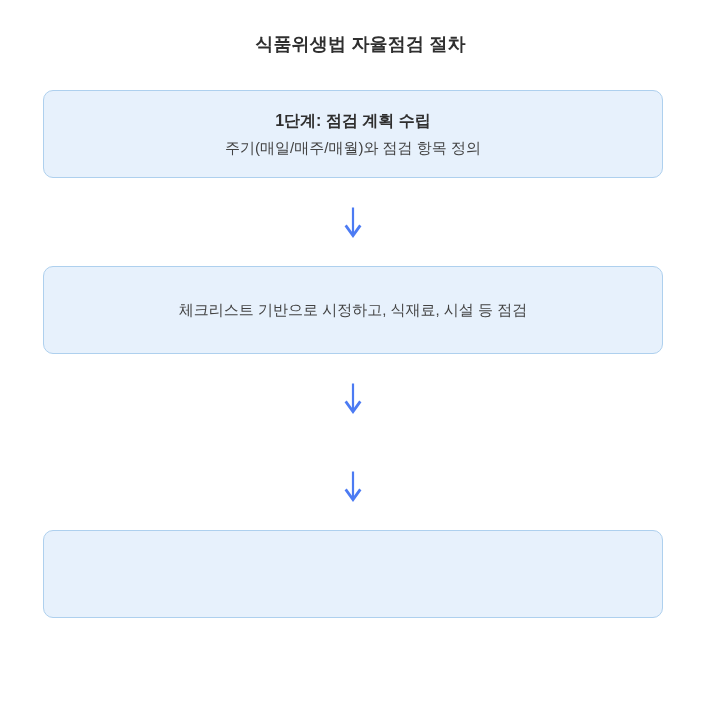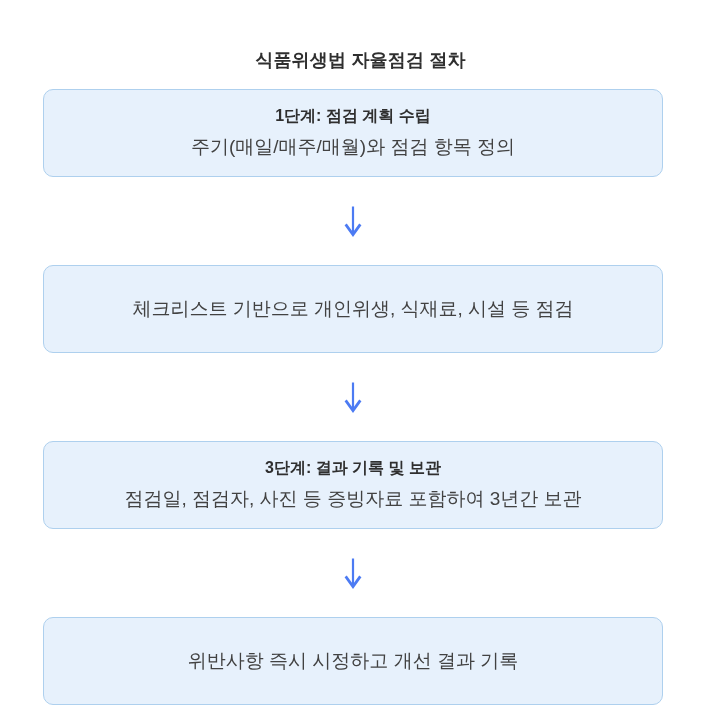--- a/index.html
+++ b/index.html
@@ -9,54 +9,55 @@
     font-family: "Liberation Sans", "DejaVu Sans", sans-serif;
   }
   .page {
     position: relative;
     width: 721px;
     height: 712px;
     background: #ffffff;
     overflow: hidden;
   }
   .diagram-title {
-    margin: 16px;
+    margin: 0;
     padding-top: 31px;
     height: 26px;
     line-height: 26px;
     text-align: center;
     font-size: 18px;
     font-weight: 700;
     color: var(--heading-text, #2f2f2f);
     letter-spacing: 0.2px;
   }
   .flow {
     width: 620px;
     margin-left: 43px;
+    margin-top: 33px;
   }
   .step-box {
     box-sizing: border-box;
     width: 620px;
     height: 88px;
     background: var(--box-background, #e7f1fc);
     border: 1px solid var(--box-border, #aed0ee);
     border-radius: 10px;
     display: flex;
     flex-direction: column;
     align-items: center;
     justify-content: center;
     gap: 7px;
   }
   .step-title {
     font-size: 16px;
     font-weight: 700;
     color: var(--heading-text, #2f2f2f);
   }
   .step-desc {
-    font-size: 19px;
+    font-size: 15px;
     font-weight: 400;
     color: var(--body-text, #424242);
   }
   .arrow-row {
     height: 88px;
     display: flex;
     align-items: center;
     justify-content: center;
   }
   .arrow line {
@@ -84,40 +85,35 @@
     </div>
 
     <div class="arrow-row">
       <svg class="arrow" width="18" height="32" viewBox="0 0 18 32" aria-hidden="true">
         <line x1="9" y1="1.5" x2="9" y2="27.5"></line>
         <path d="M2.5 20.5 L9 29.5 L15.5 20.5"></path>
       </svg>
     </div>
 
     <div class="step-box">
-      <div class="step-desc">체크리스트 기반으로 개인위생, 식재료, 시설 등 점검</div>
+      <div class="step-desc">체크리스트 기반으로 시정하고, 식재료, 시설 등 점검</div>
     </div>
 
     <div class="arrow-row">
       <svg class="arrow" width="18" height="32" viewBox="0 0 18 32" aria-hidden="true">
         <line x1="9" y1="1.5" x2="9" y2="27.5"></line>
         <path d="M2.5 20.5 L9 29.5 L15.5 20.5"></path>
       </svg>
     </div>
 
-    <div class="step-box">
-      <div class="step-title">3단계: 결과 기록 및 보관</div>
-      <div class="step-desc">점검일, 점검자, 사진 등 증빙자료 포함하여 3년간 보관</div>
-    </div>
 
     <div class="arrow-row">
       <svg class="arrow" width="18" height="32" viewBox="0 0 18 32" aria-hidden="true">
         <line x1="9" y1="1.5" x2="9" y2="27.5"></line>
         <path d="M2.5 20.5 L9 29.5 L15.5 20.5"></path>
       </svg>
     </div>
 
     <div class="step-box">
-      <div class="step-desc">위반사항 즉시 시정하고 개선 결과 기록</div>
     </div>
 
   </div>
 </div>
 
 </body></html>

